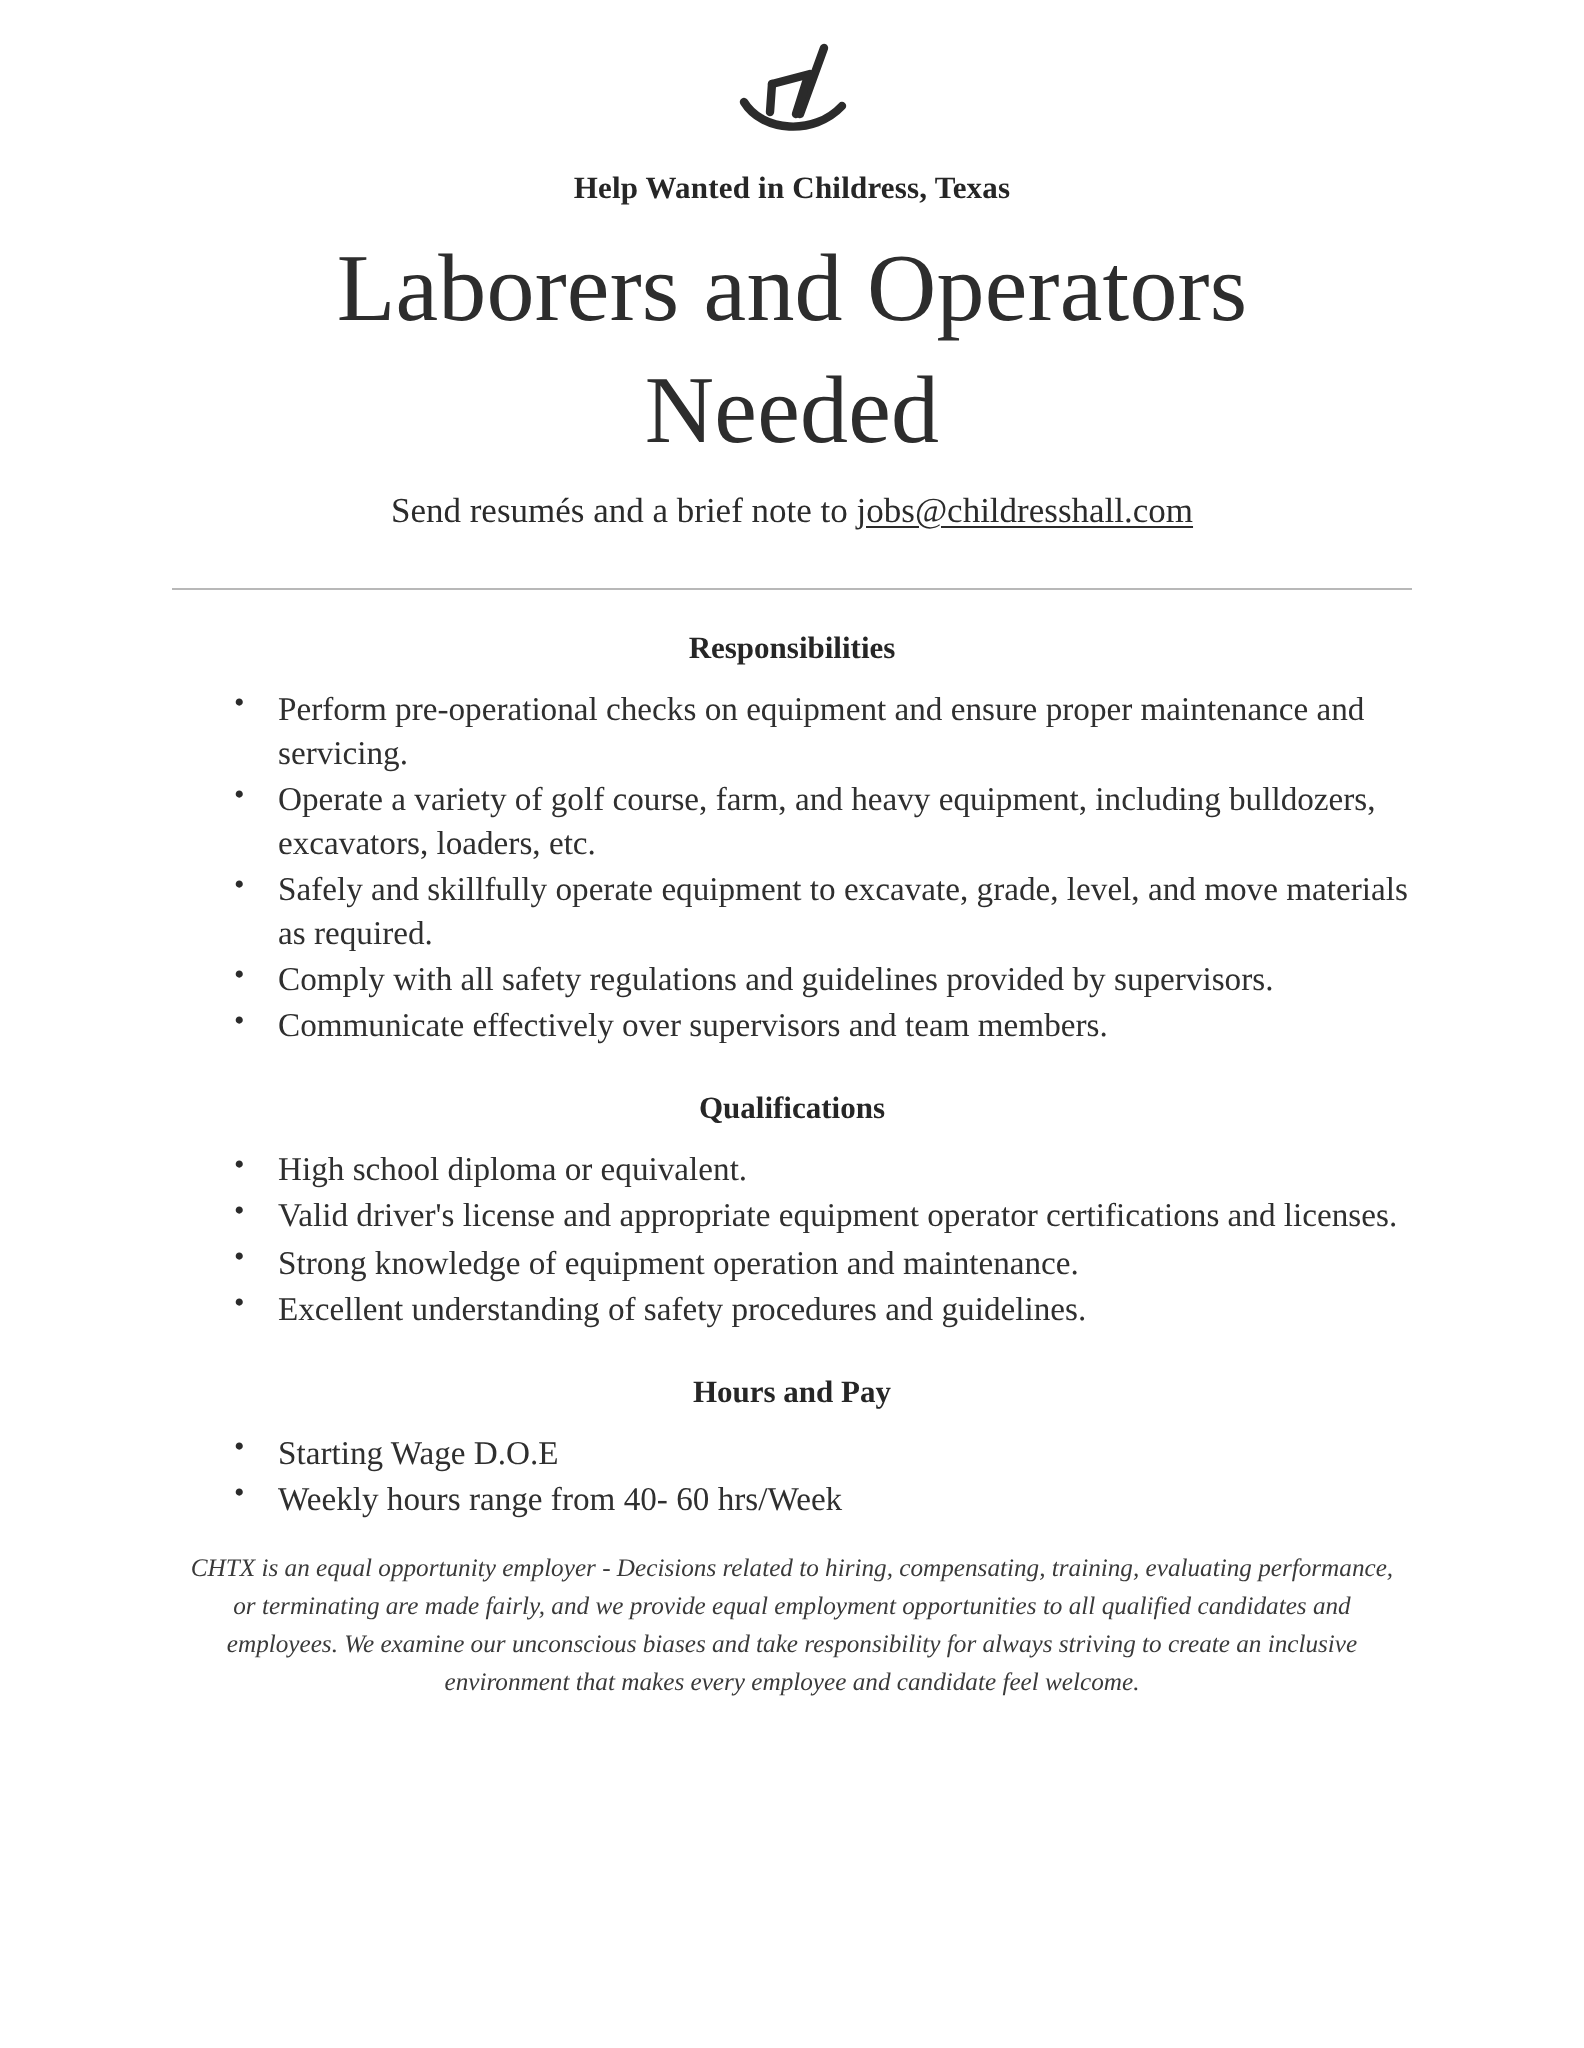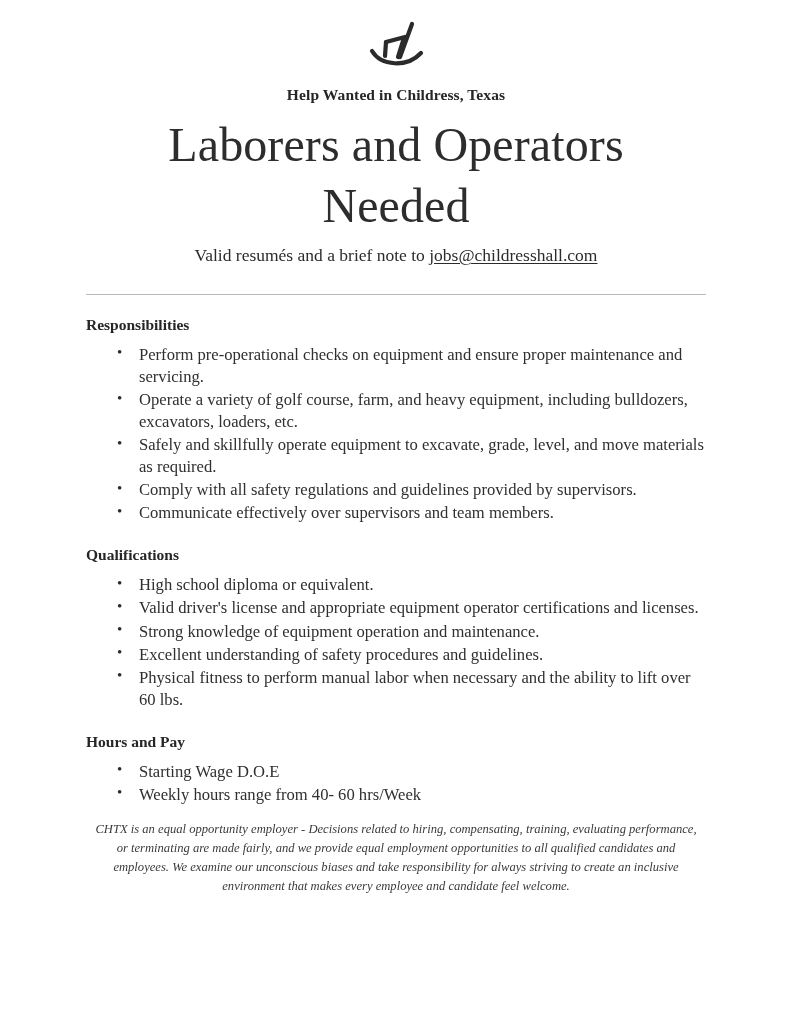--- a/index.html
+++ b/index.html
@@ -75,21 +75,21 @@
     background: #b8b8b8;
     margin: 28px auto 0 auto;
   }
 
   
   .section {
     width: 620px;
     margin: 0 auto;
   }
   .section-heading {
-    text-align: left;
+    text-align: center;
     font-weight: bold;
     font-size: 15.5px;
     color: #262626;
     margin-top: 22px;
     margin-bottom: 10px;
   }
   .section.resp .section-heading { margin-top: 21px; }
 
   ul.bullets {
     list-style: none;
@@ -142,21 +142,21 @@
   </div>
 
   <div class="kicker">Help Wanted in Childress, Texas</div>
 
   <h1 class="headline">
     <span class="line">Laborers and Operators</span>
     <span class="line">Needed</span>
   </h1>
 
   <div class="subline">
-    <span>Valid resumés and a brief note to </span><a class="email" href="#">jobs@childresshall.com</a>
+    <span>Send resumés and a brief note to </span><a class="email" href="#">jobs@childresshall.com</a>
   </div>
 
   <div class="divider"></div>
 
   <div class="section resp">
     <div class="section-heading">Responsibilities</div>
     <ul class="bullets">
       <li>Perform pre-operational checks on equipment and ensure proper maintenance and servicing.</li>
       <li>Operate a variety of golf course, farm, and heavy equipment, including bulldozers, excavators, loaders, etc.</li>
       <li>Safely and skillfully operate equipment to excavate, grade, level, and move materials as required.</li>
@@ -165,21 +165,20 @@
     </ul>
   </div>
 
   <div class="section qual">
     <div class="section-heading">Qualifications</div>
     <ul class="bullets">
       <li>High school diploma or equivalent.</li>
       <li>Valid driver's license and appropriate equipment operator certifications and licenses.</li>
       <li>Strong knowledge of equipment operation and maintenance.</li>
       <li>Excellent understanding of safety procedures and guidelines.</li>
-      <li>Physical fitness to perform manual labor when necessary and the ability to lift over 60 lbs.</li>
     </ul>
   </div>
 
   <div class="section hours">
     <div class="section-heading">Hours and Pay</div>
     <ul class="bullets">
       <li>Starting Wage D.O.E</li>
       <li>Weekly hours range from 40- 60 hrs/Week</li>
     </ul>
   </div>

